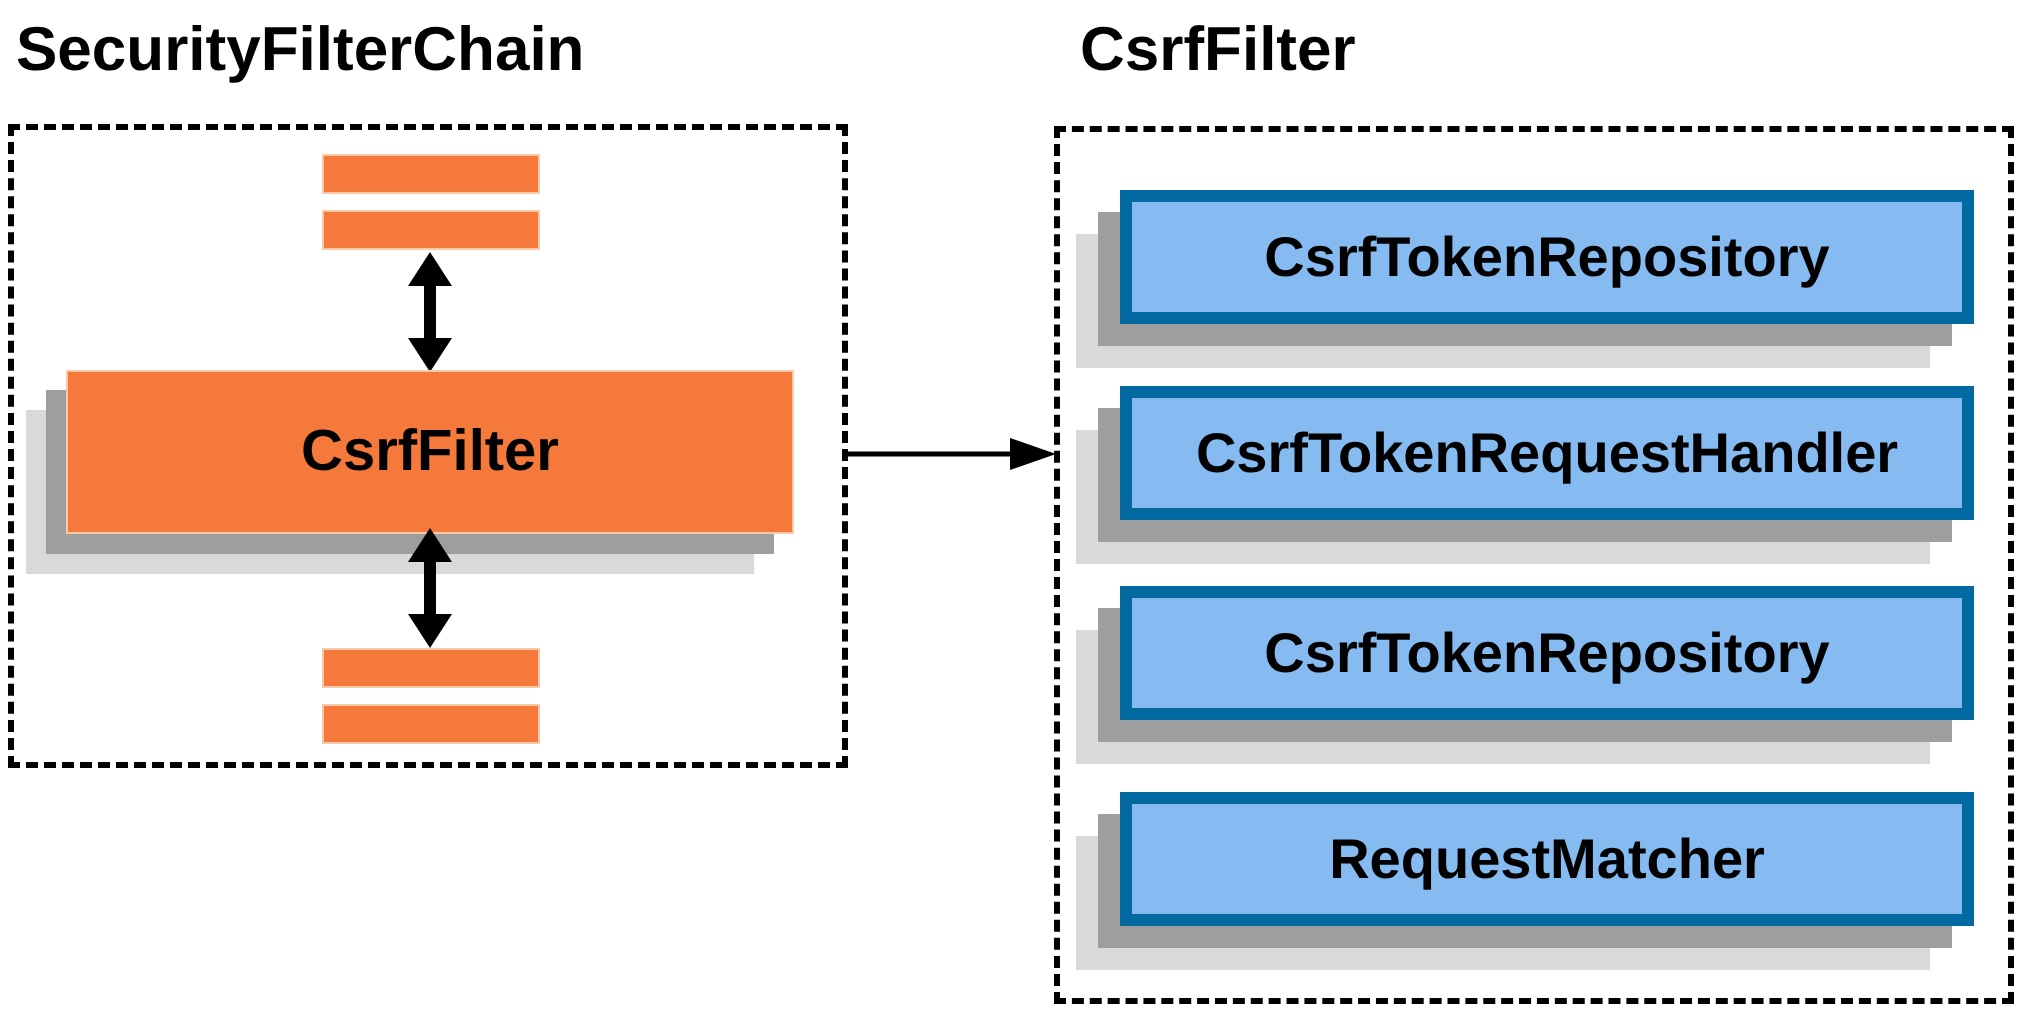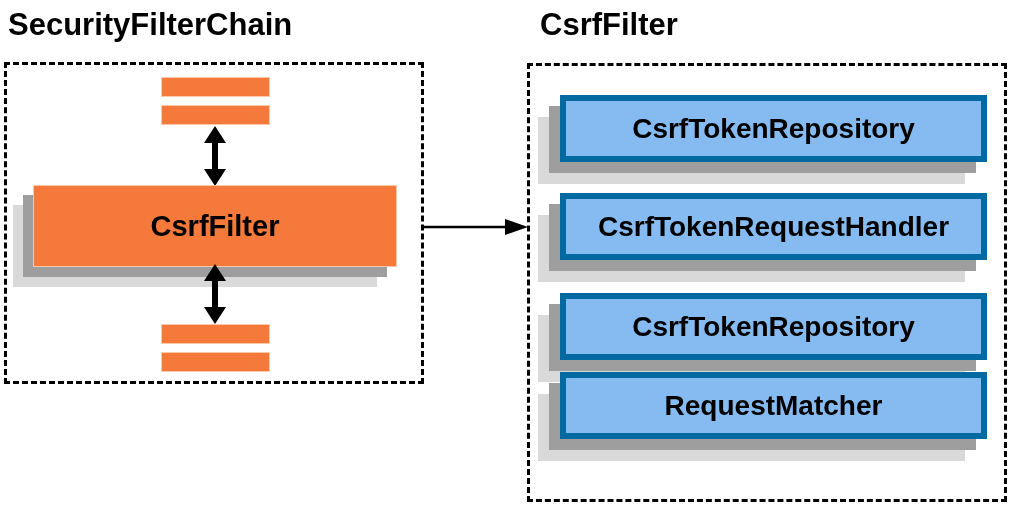--- a/index.html
+++ b/index.html
@@ -92,21 +92,21 @@
     display: flex;
     align-items: center;
     justify-content: center;
     font-size: 28px;
     font-weight: bold;
     color: #000000;
   }
   .bb0 { top: 95px; }
   .bb1 { top: 193px; justify-content: center; }
   .bb2 { top: 293px; }
-  .bb3 { top: 372px; }
+  .bb3 { top: 396px; }
 </style>
 </head>
 <body>
 
 <div class="canvas">
 
   <section>
     <h1 class="title t-left">SecurityFilterChain</h1>
 
     <div class="dashed-box box-left"></div>

